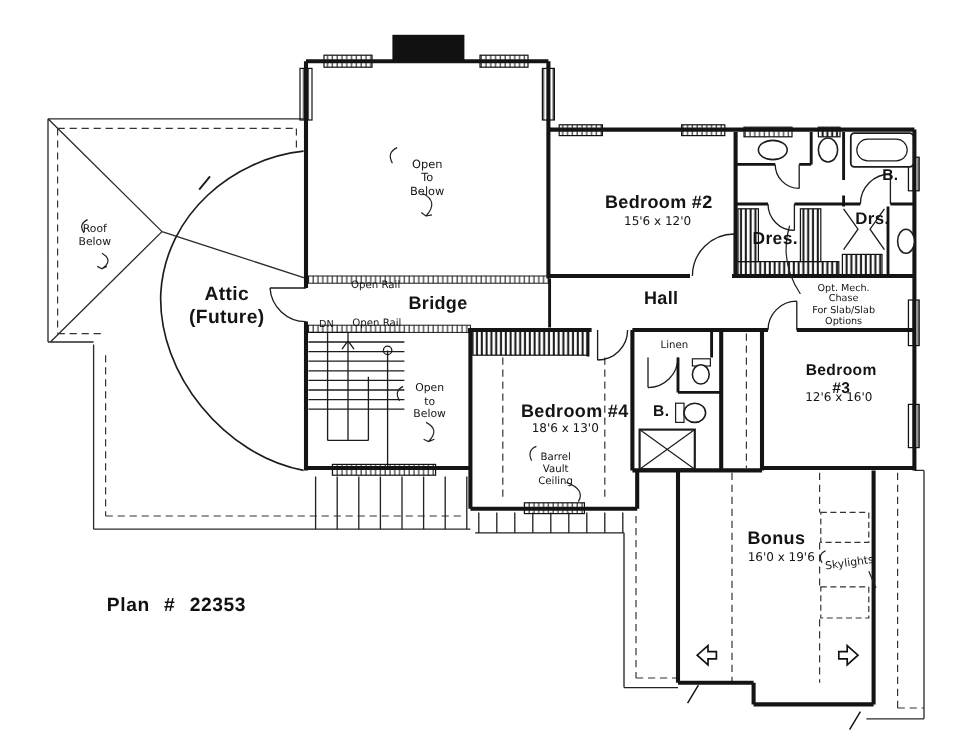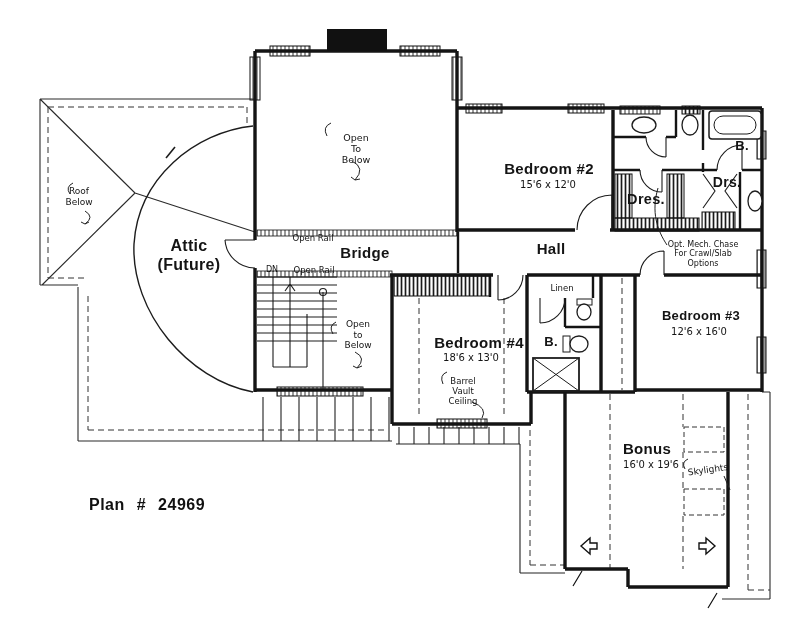--- a/index.html
+++ b/index.html
@@ -1,17 +1,17 @@
 <!DOCTYPE html>
 <html><head>
 <meta charset="utf-8">
 <style>
   html,body{margin:0;padding:0;background:#fff;}
   .stage{position:relative;width:772px;height:628px;background:#fff;overflow:hidden;
-         font-family:"Liberation Sans",sans-serif;color:#141414;padding-left:16px;}
+         font-family:"Liberation Sans",sans-serif;color:#141414;}
   .plan-svg{position:absolute;left:0;top:0;}
   .lbl{position:absolute;transform:translate(-50%,-50%);text-align:center;
        white-space:pre-line;line-height:1.18;color:#141414;}
   .bold{font-weight:bold;font-family:"Liberation Sans",sans-serif;letter-spacing:.3px;}
   .hand{font-family:"DejaVu Sans",sans-serif;}
   .rot{transform:translate(-50%,-50%) rotate(-8deg);}
   .title{position:absolute;font-weight:bold;font-size:16px;letter-spacing:.5px;
          word-spacing:7px;white-space:pre;color:#111;}
 </style>
 </head>
@@ -174,21 +174,21 @@
 <div class="lbl hand" style="left:79px;top:197px;font-size:9px;">Roof
 Below</div>
 
 <div class="lbl hand" style="left:313px;top:238px;font-size:8.5px;">Open Rail</div>
 <div class="lbl bold" style="left:365px;top:253px;font-size:15px;">Bridge</div>
 <div class="lbl hand" style="left:272px;top:270px;font-size:8px;">DN</div>
 <div class="lbl hand" style="left:314px;top:270px;font-size:8.5px;">Open Rail</div>
 
 <div class="lbl bold" style="left:551px;top:249px;font-size:15px;">Hall</div>
 <div class="lbl hand" style="left:703px;top:254px;font-size:8px;">Opt. Mech. Chase
-For Crawl/Slab Options</div>
+For Slab/Slab Options</div>
 
 <div class="lbl hand" style="left:358px;top:335px;font-size:9px;">Open
 to
 Below</div>
 
 <div class="lbl bold" style="left:479px;top:343px;font-size:15px;">Bedroom #4</div>
 <div class="lbl hand" style="left:471px;top:358px;font-size:10px;">18'6 x 13'0</div>
 <div class="lbl hand" style="left:463px;top:391px;font-size:8.5px;">Barrel
 Vault
 Ceiling</div>
@@ -196,15 +196,15 @@
 <div class="lbl bold" style="left:551px;top:342px;font-size:13px;">B.</div>
 <div class="lbl hand" style="left:562px;top:288px;font-size:8.5px;">Linen</div>
 
 <div class="lbl bold" style="left:701px;top:316px;font-size:13px;">Bedroom #3</div>
 <div class="lbl hand" style="left:699px;top:332px;font-size:10px;">12'6 x 16'0</div>
 
 <div class="lbl bold" style="left:647px;top:449px;font-size:15px;">Bonus</div>
 <div class="lbl hand" style="left:651px;top:465px;font-size:10px;">16'0 x 19'6</div>
 <div class="lbl hand rot" style="left:708px;top:470px;font-size:9px;">Skylights</div>
 
-<div class="title" style="left:89px;top:496px;">Plan # 24969</div>
+<div class="title" style="left:89px;top:496px;">Plan # 22353</div>
 
 </div>
 
 </body></html>

